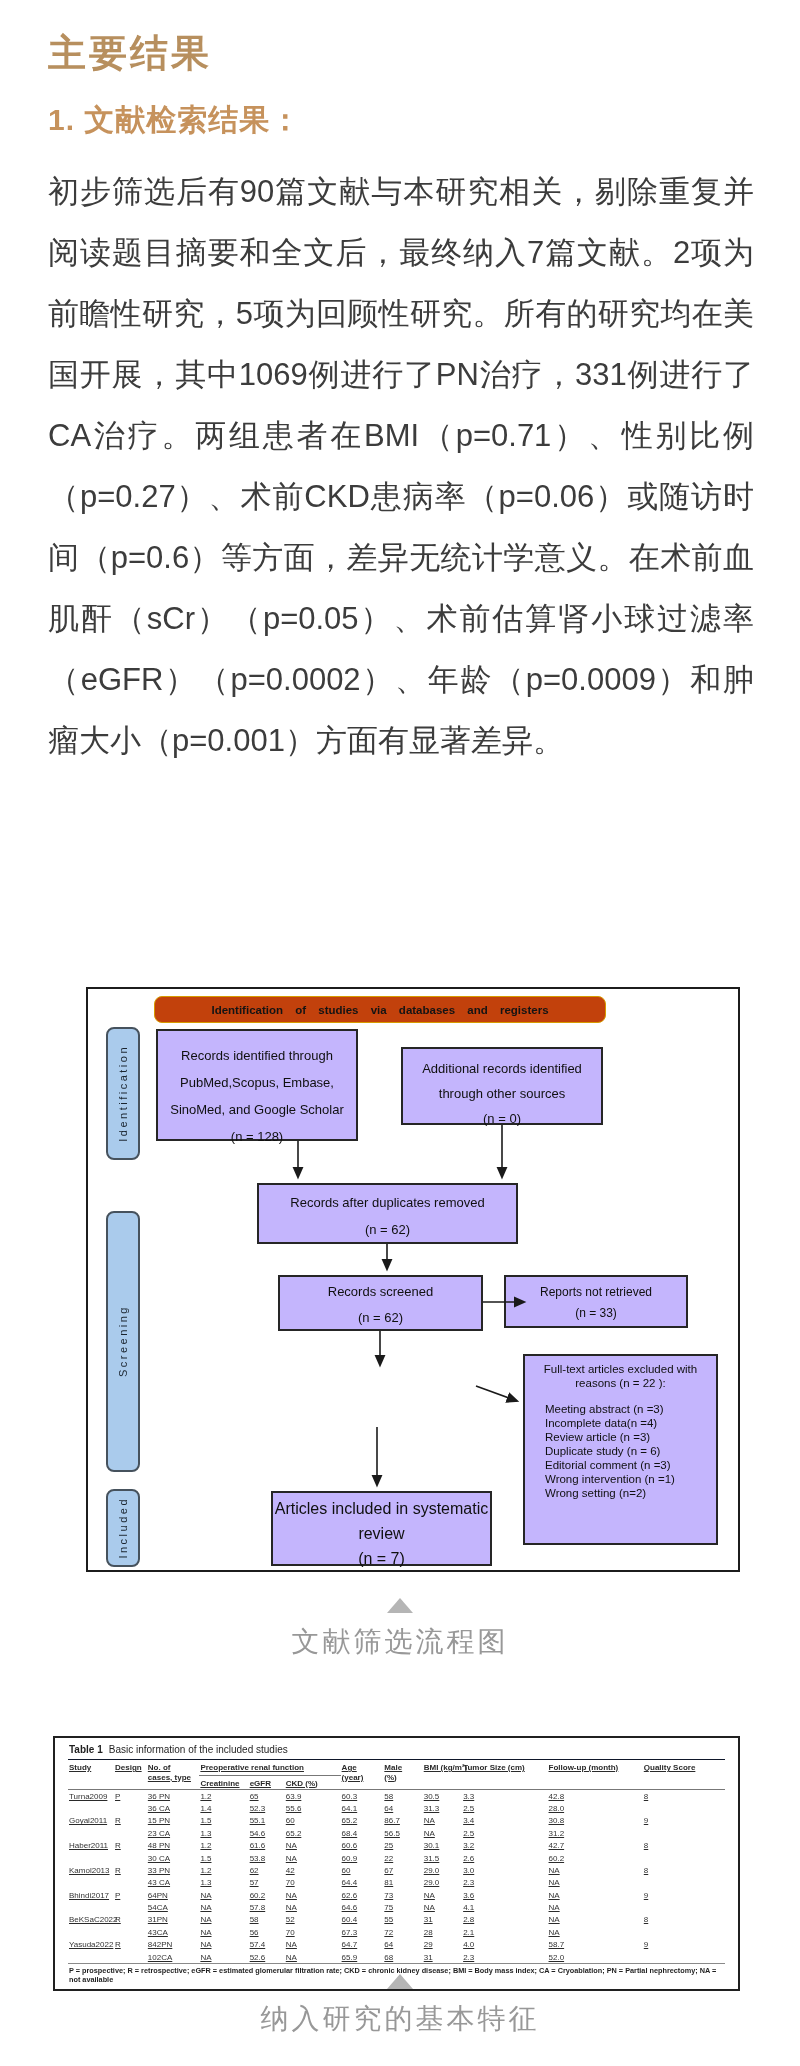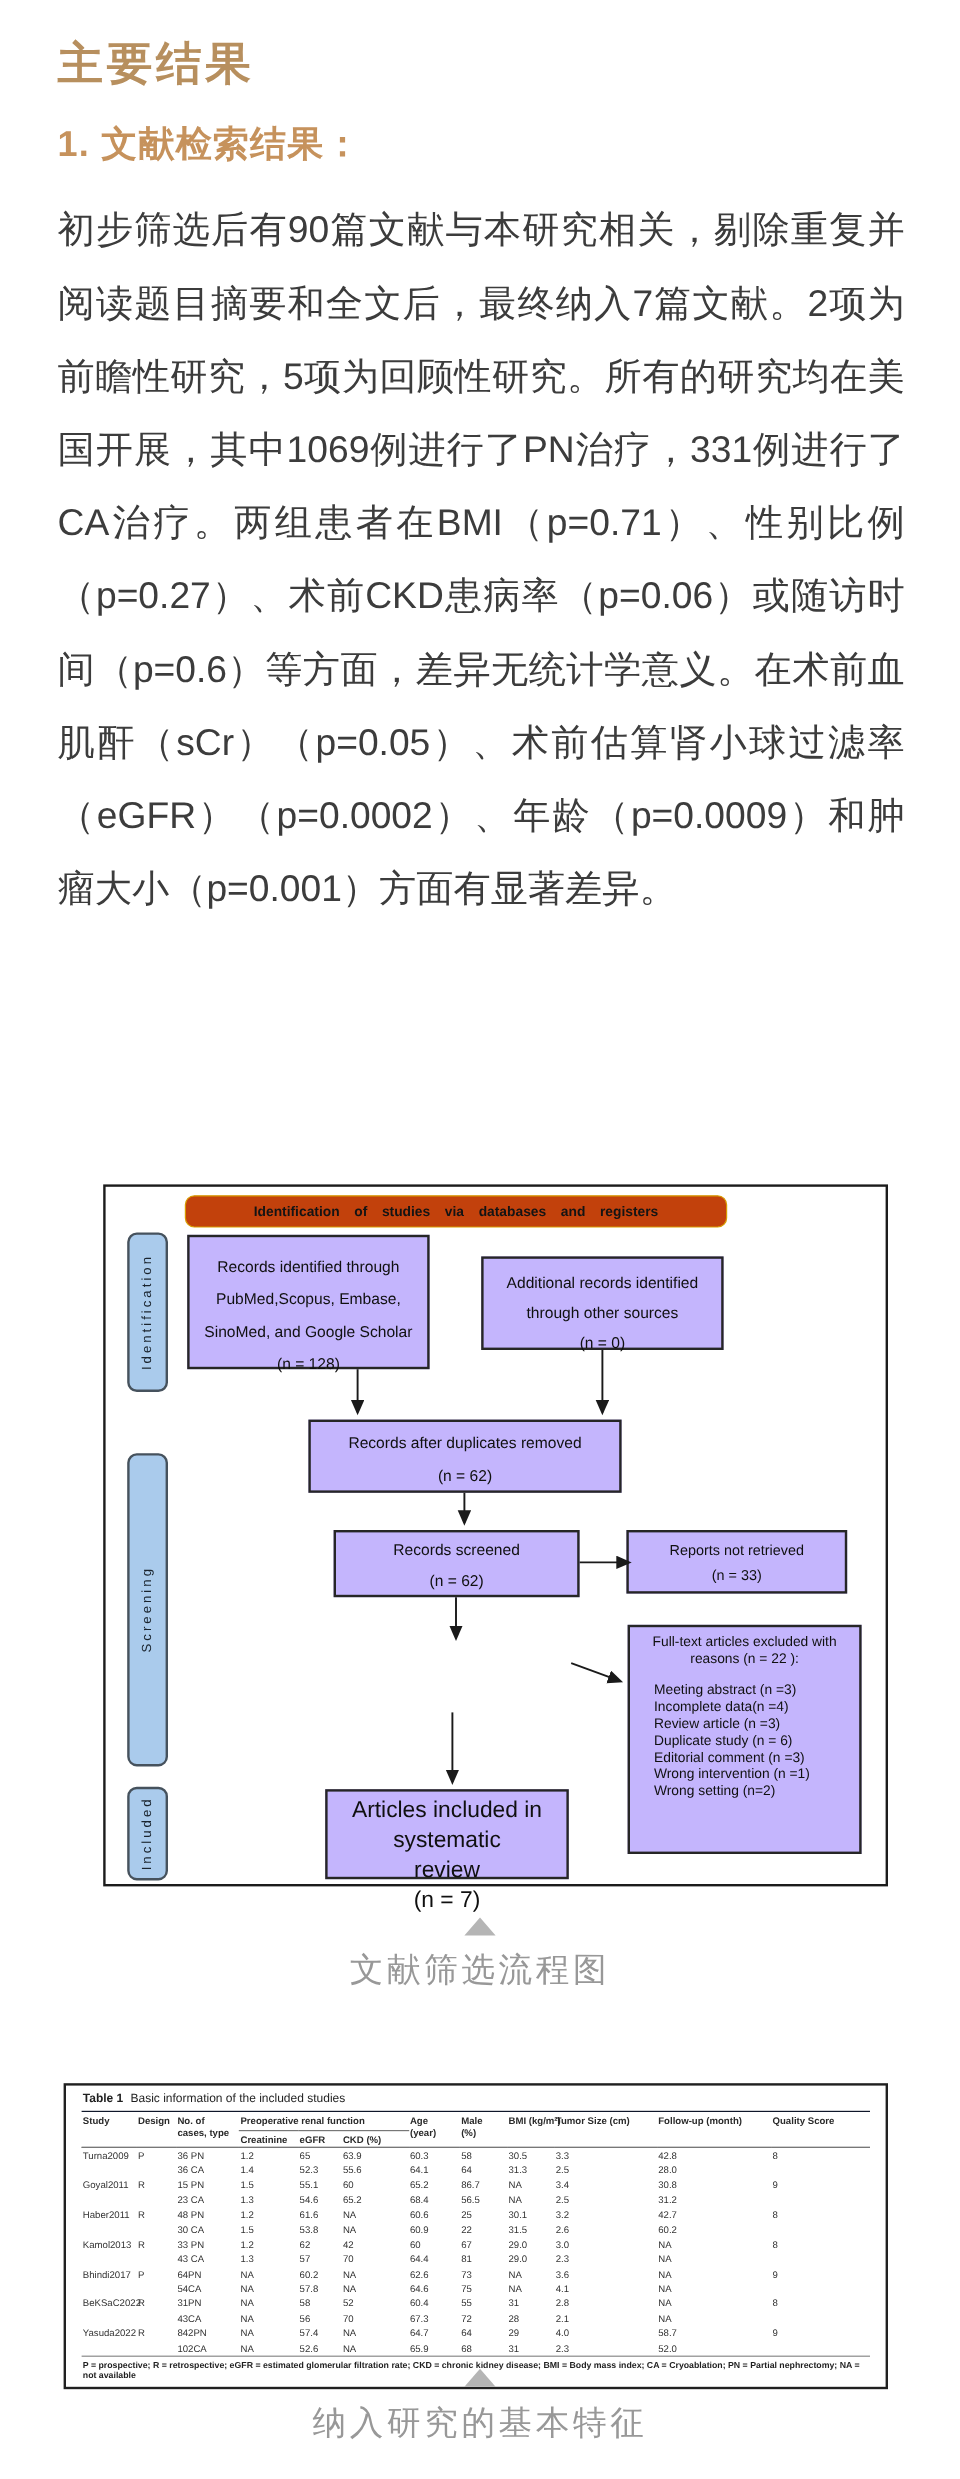--- a/index.html
+++ b/index.html
@@ -44,44 +44,44 @@
   #stage-screening{top:222px;height:261px;}
   #stage-included{top:500px;height:78px;}
   .fbox{
     background:#c4b5fd;border:2px solid #262626;box-sizing:border-box;
     text-align:center;color:#101010;
   }
   #box-identified{left:68px;top:40px;width:202px;height:112px;font-size:13px;line-height:27px;padding-top:11px;}
   #box-additional{left:313px;top:58px;width:202px;height:78px;font-size:13px;line-height:25px;padding-top:7px;}
   #box-duplicates{left:169px;top:194px;width:261px;height:61px;font-size:13px;line-height:27px;padding-top:4px;}
   #box-screened{left:190px;top:286px;width:205px;height:56px;font-size:13px;line-height:26px;padding-top:2px;}
-  #box-reports{left:434px;top:286px;width:184px;height:53px;font-size:12px;line-height:21px;padding-top:5px;}
+  #box-reports{left:416px;top:286px;width:184px;height:53px;font-size:12px;line-height:21px;padding-top:5px;}
   #box-fulltext{left:190px;top:382px;width:198px;height:56px;font-size:12.5px;line-height:15.5px;padding-top:4px;}
   #box-excluded{left:435px;top:365px;width:195px;height:191px;font-size:11.5px;line-height:14px;padding-top:6px;}
   #box-excluded .reasons{margin-top:12px;text-align:left;padding-left:20px;}
-  #box-included{left:183px;top:502px;width:203px;height:75px;font-size:19px;line-height:25px;padding-top:3px;}
+  #box-included{left:183px;top:502px;width:221px;height:75px;font-size:16px;line-height:25px;padding-top:3px;}
   #arrows{left:0;top:0;pointer-events:none;}
   
   .tri{
     width:0;height:0;border-left:13px solid transparent;border-right:13px solid transparent;
     border-bottom:15px solid #b5b5b5;
   }
   .fig-caption{
     left:0;width:800px;text-align:center;font-size:28px;color:#989898;letter-spacing:3px;
   }
   
   #table1{
     left:53px;top:1736px;width:687px;background:#fff;border:2px solid #202020;
     box-sizing:border-box;padding:0 13px;color:#2a2a2a;
   }
   #table1 .tbl-title{
     font-size:10px;padding:6px 1px 4px;border-bottom:1px solid #0f172a;color:#1f1f1f;
   }
   #table1 .tbl-title b{margin-right:6px;}
-  #table1 table{width:100%;border-collapse:collapse;table-layout:fixed;}
+  #table1 table{width:100%;border-collapse:collapse;table-layout:fixed;text-decoration:underline;}
   #table1 th{
     text-align:left;font-weight:700;font-size:8px;line-height:9.5px;
     vertical-align:top;padding:3px 1px 1px;white-space:nowrap;overflow:visible;
   }
   #table1 th.renal{border-bottom:1px solid #777;padding-bottom:2px;}
   #table1 thead{border-bottom:1px solid #777;}
   #table1 td{
     font-size:8px;line-height:9px;padding:1.7px 1px;white-space:nowrap;
     vertical-align:top;color:#333;
   }

